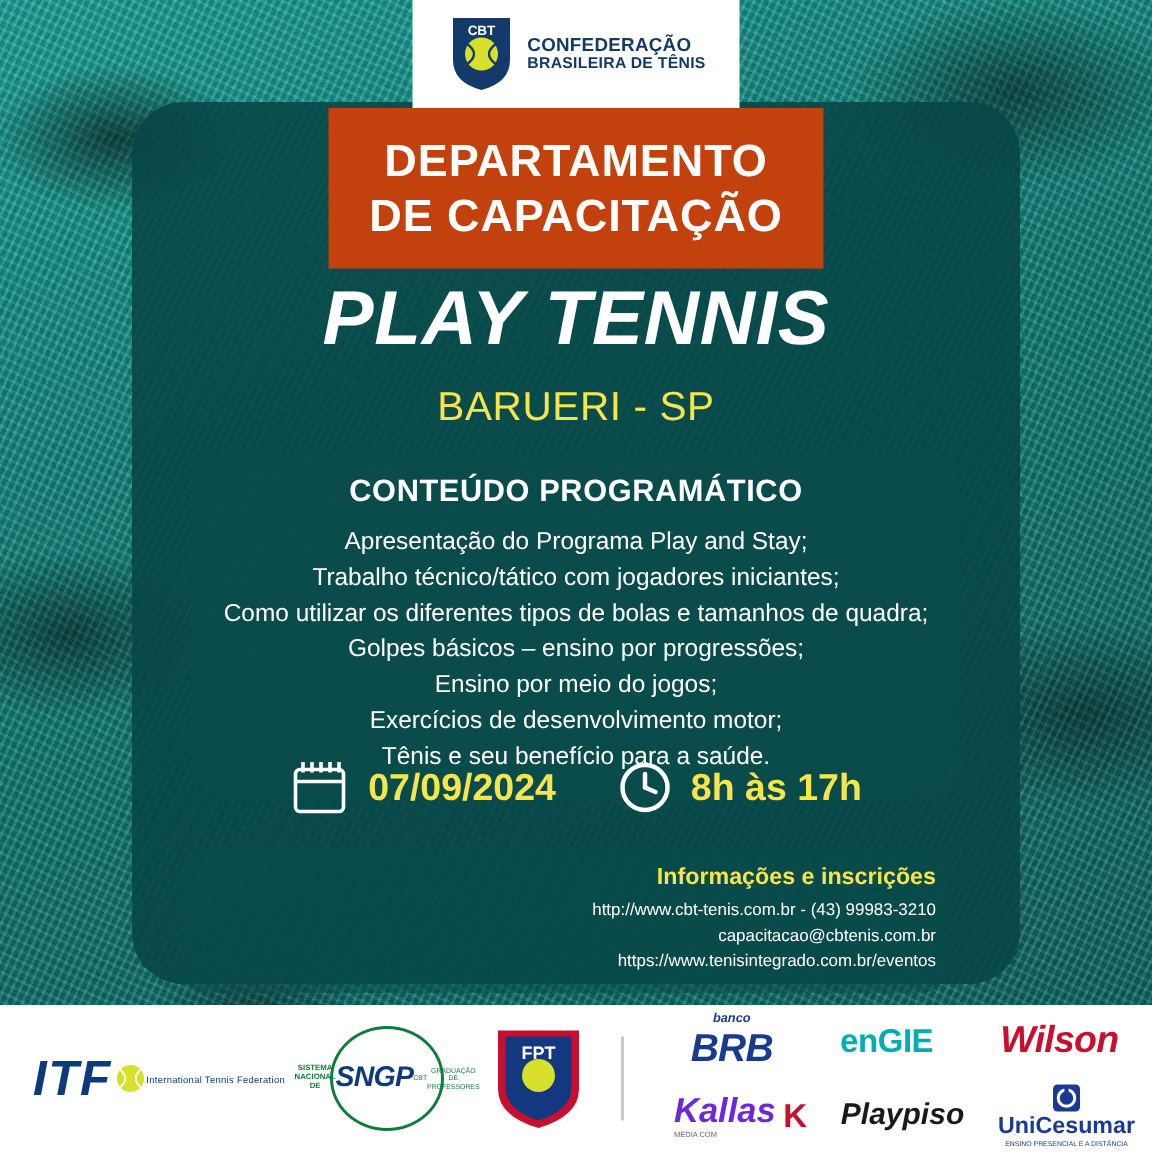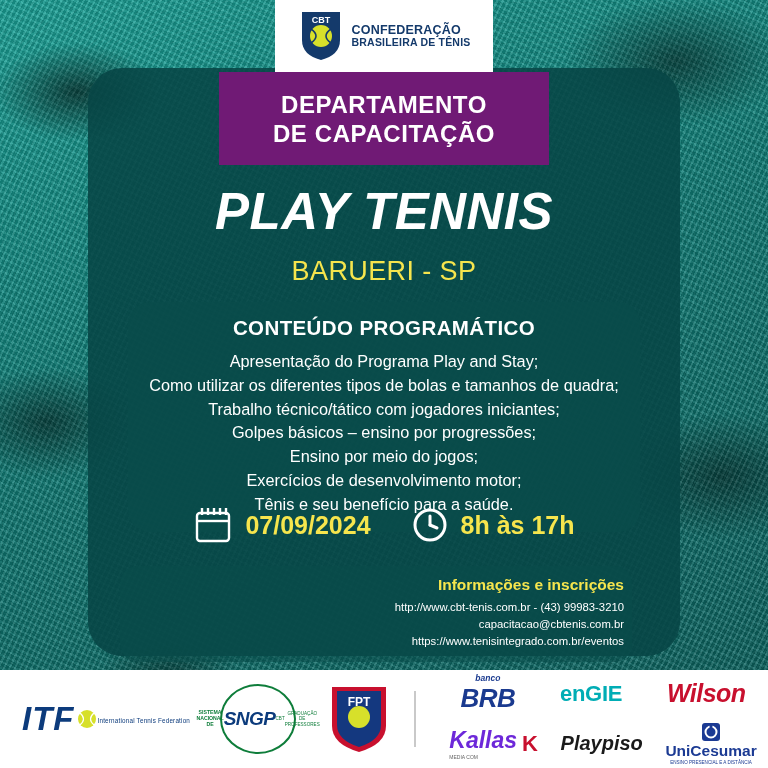--- a/index.html
+++ b/index.html
@@ -55,23 +55,23 @@
     top: 68px; left: 88px; width: 592px; height: 588px;
     background: rgba(7,70,69,.88);
     border-radius: 34px;
     z-index: 4;
   }
 
   
   .dept {
     position: absolute; top: 72px; left: 50%; transform: translateX(-50%);
     width: 330px; padding: 18px 0 16px;
-    background: #701a75;
+    background: #c2410c;
     text-align: center; color: #fff; z-index: 5;
-    font-weight: bold; font-size: 24px; line-height: 1.22; letter-spacing: .6px;
+    font-weight: bold; font-size: 30px; line-height: 1.22; letter-spacing: .6px;
   }
 
   .title {
     position: absolute; top: 182px; left: 0; right: 0; text-align: center;
     color: #ffffff; font-size: 51px; font-style: italic; font-weight: bold;
     letter-spacing: .5px; z-index: 5;
   }
   .subtitle {
     position: absolute; top: 256px; left: 0; right: 0; text-align: center;
     color: #f6e54d; font-size: 27px; z-index: 5; letter-spacing: .4px;
@@ -184,22 +184,22 @@
     <div>DE CAPACITAÇÃO</div>
   </div>
 
   <div class="title">PLAY TENNIS</div>
   <div class="subtitle">BARUERI - SP</div>
 
   <div class="content-box">
     <div class="content-title">CONTEÚDO PROGRAMÁTICO</div>
     <ul class="content-list">
       <li>Apresentação do Programa Play and Stay;</li>
+      <li>Trabalho técnico/tático com jogadores iniciantes;</li>
       <li>Como utilizar os diferentes tipos de bolas e tamanhos de quadra;</li>
-      <li>Trabalho técnico/tático com jogadores iniciantes;</li>
       <li>Golpes básicos – ensino por progressões;</li>
       <li>Ensino por meio do jogos;</li>
       <li>Exercícios de desenvolvimento motor;</li>
       <li>Tênis e seu benefício para a saúde.</li>
     </ul>
   </div>
 
   <div class="info-row">
     <div class="info-item">
       <span class="cal-icon">

